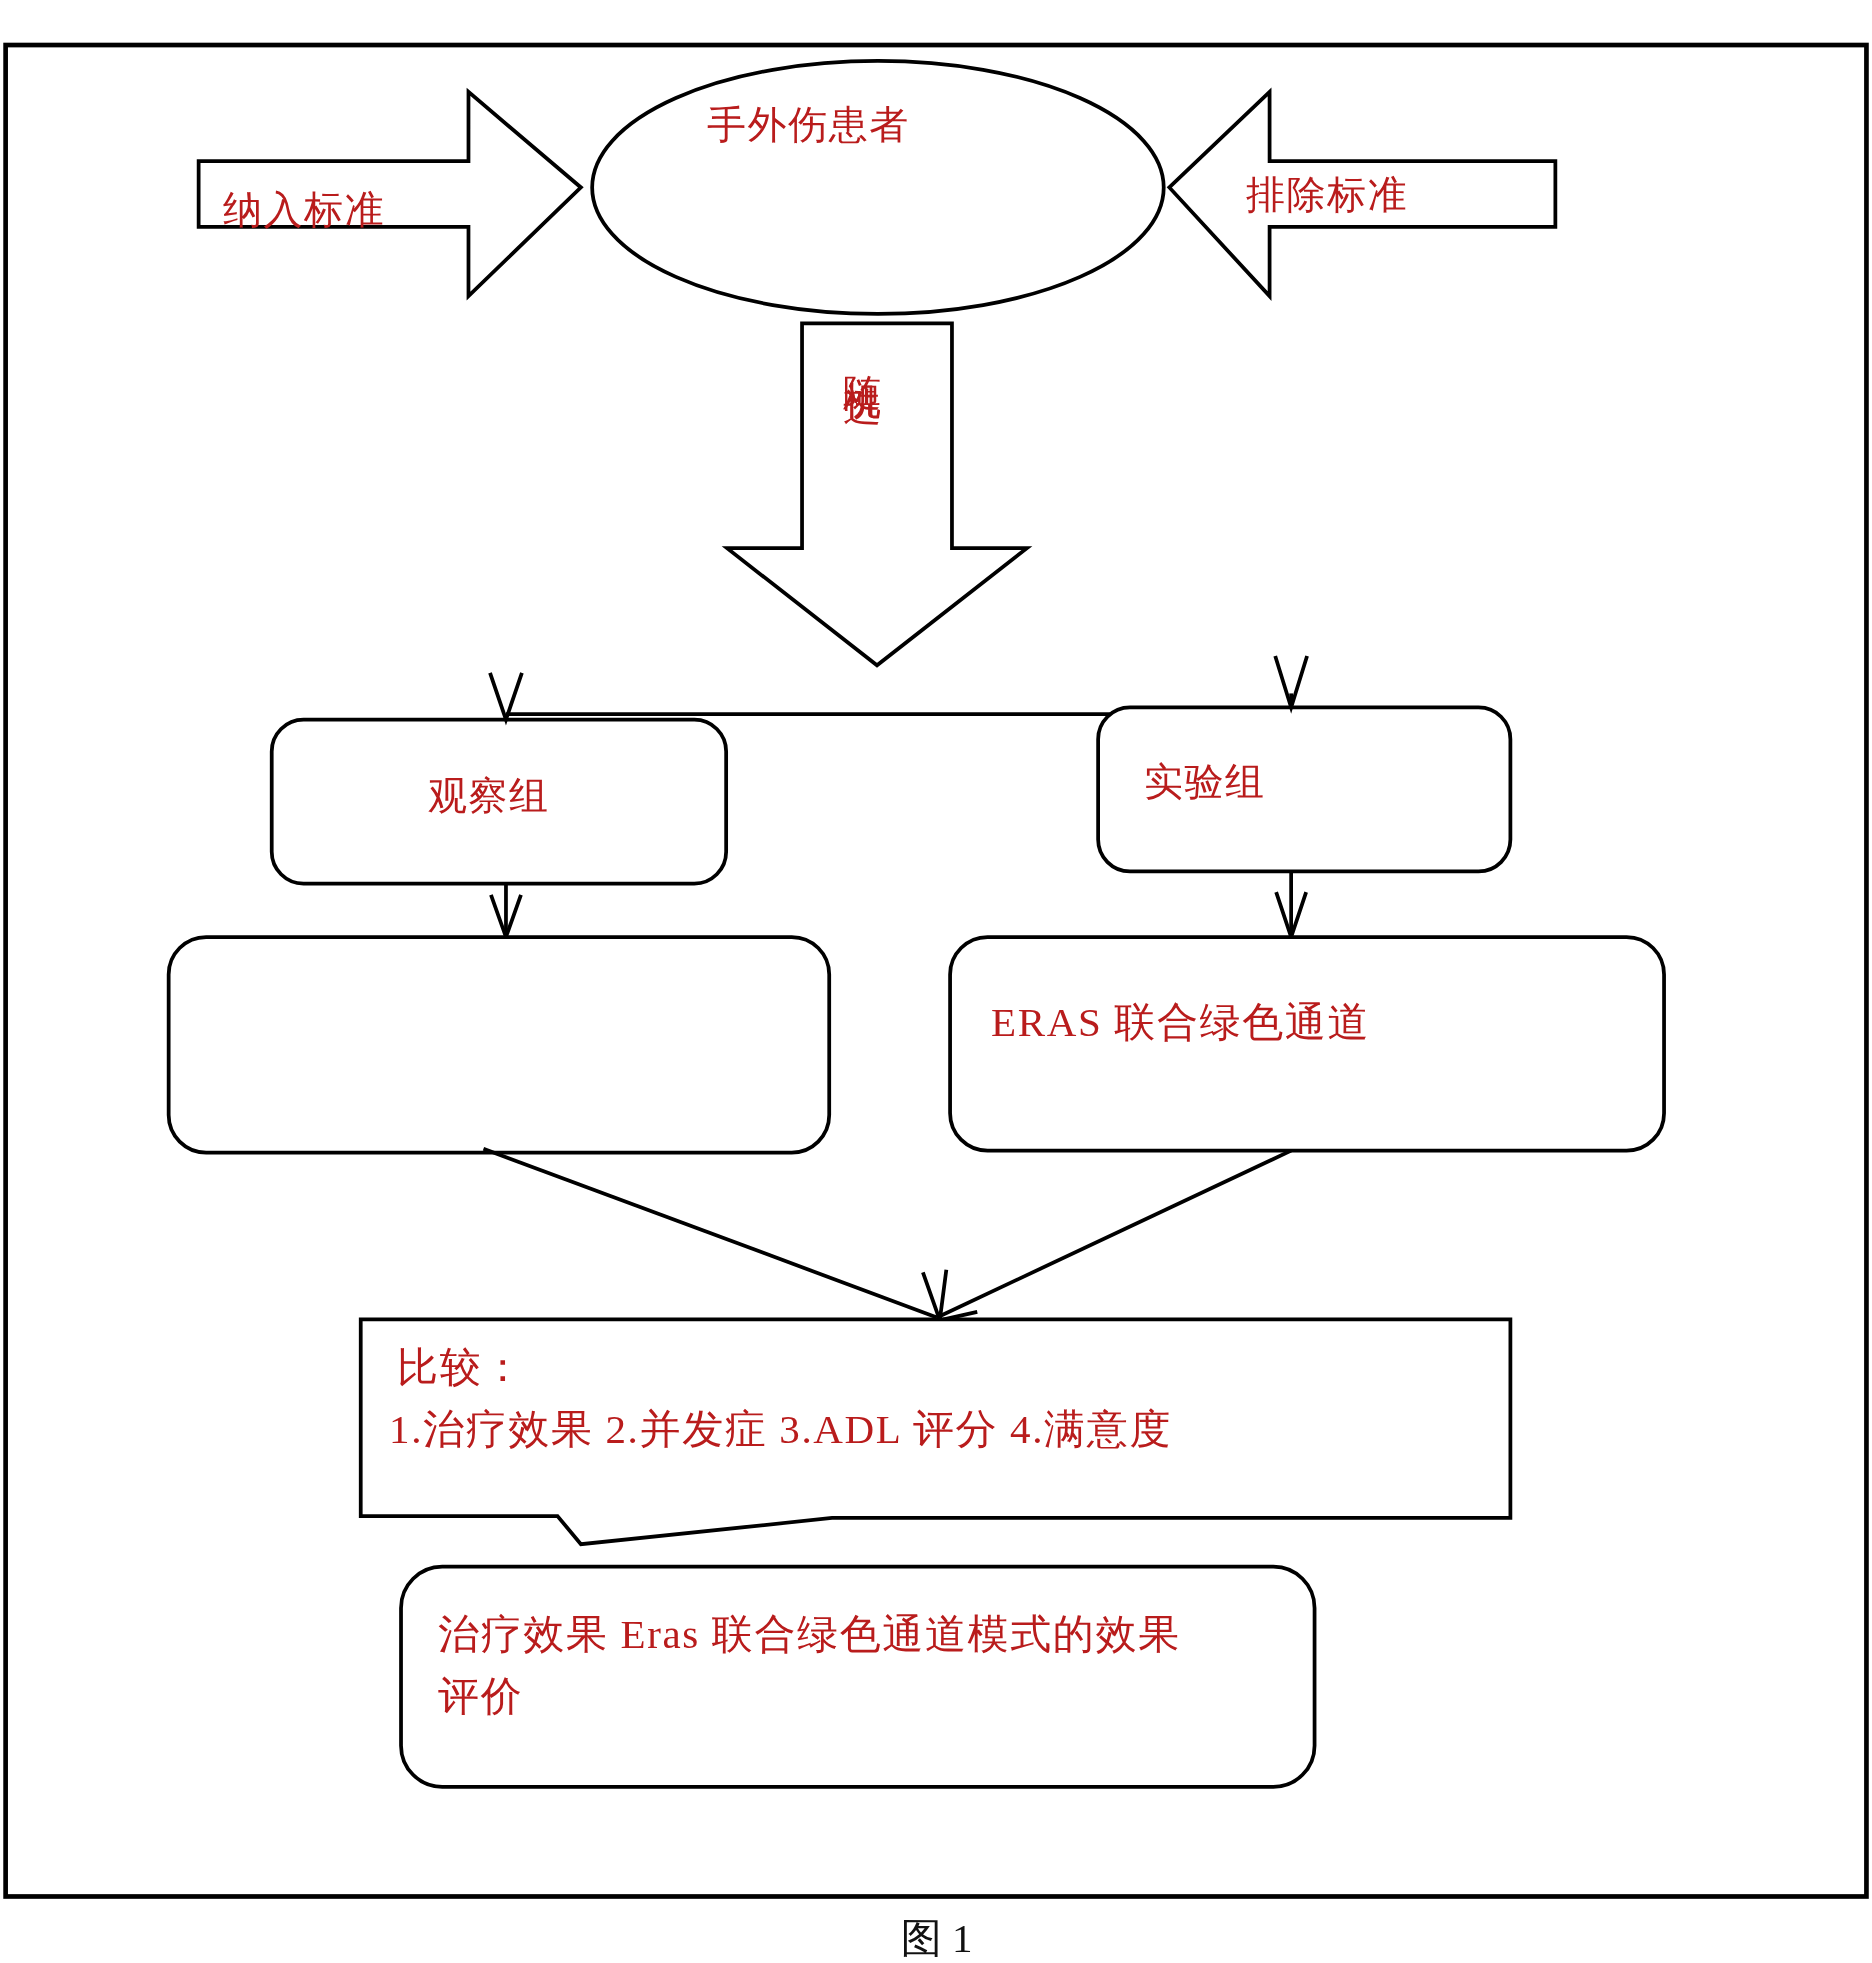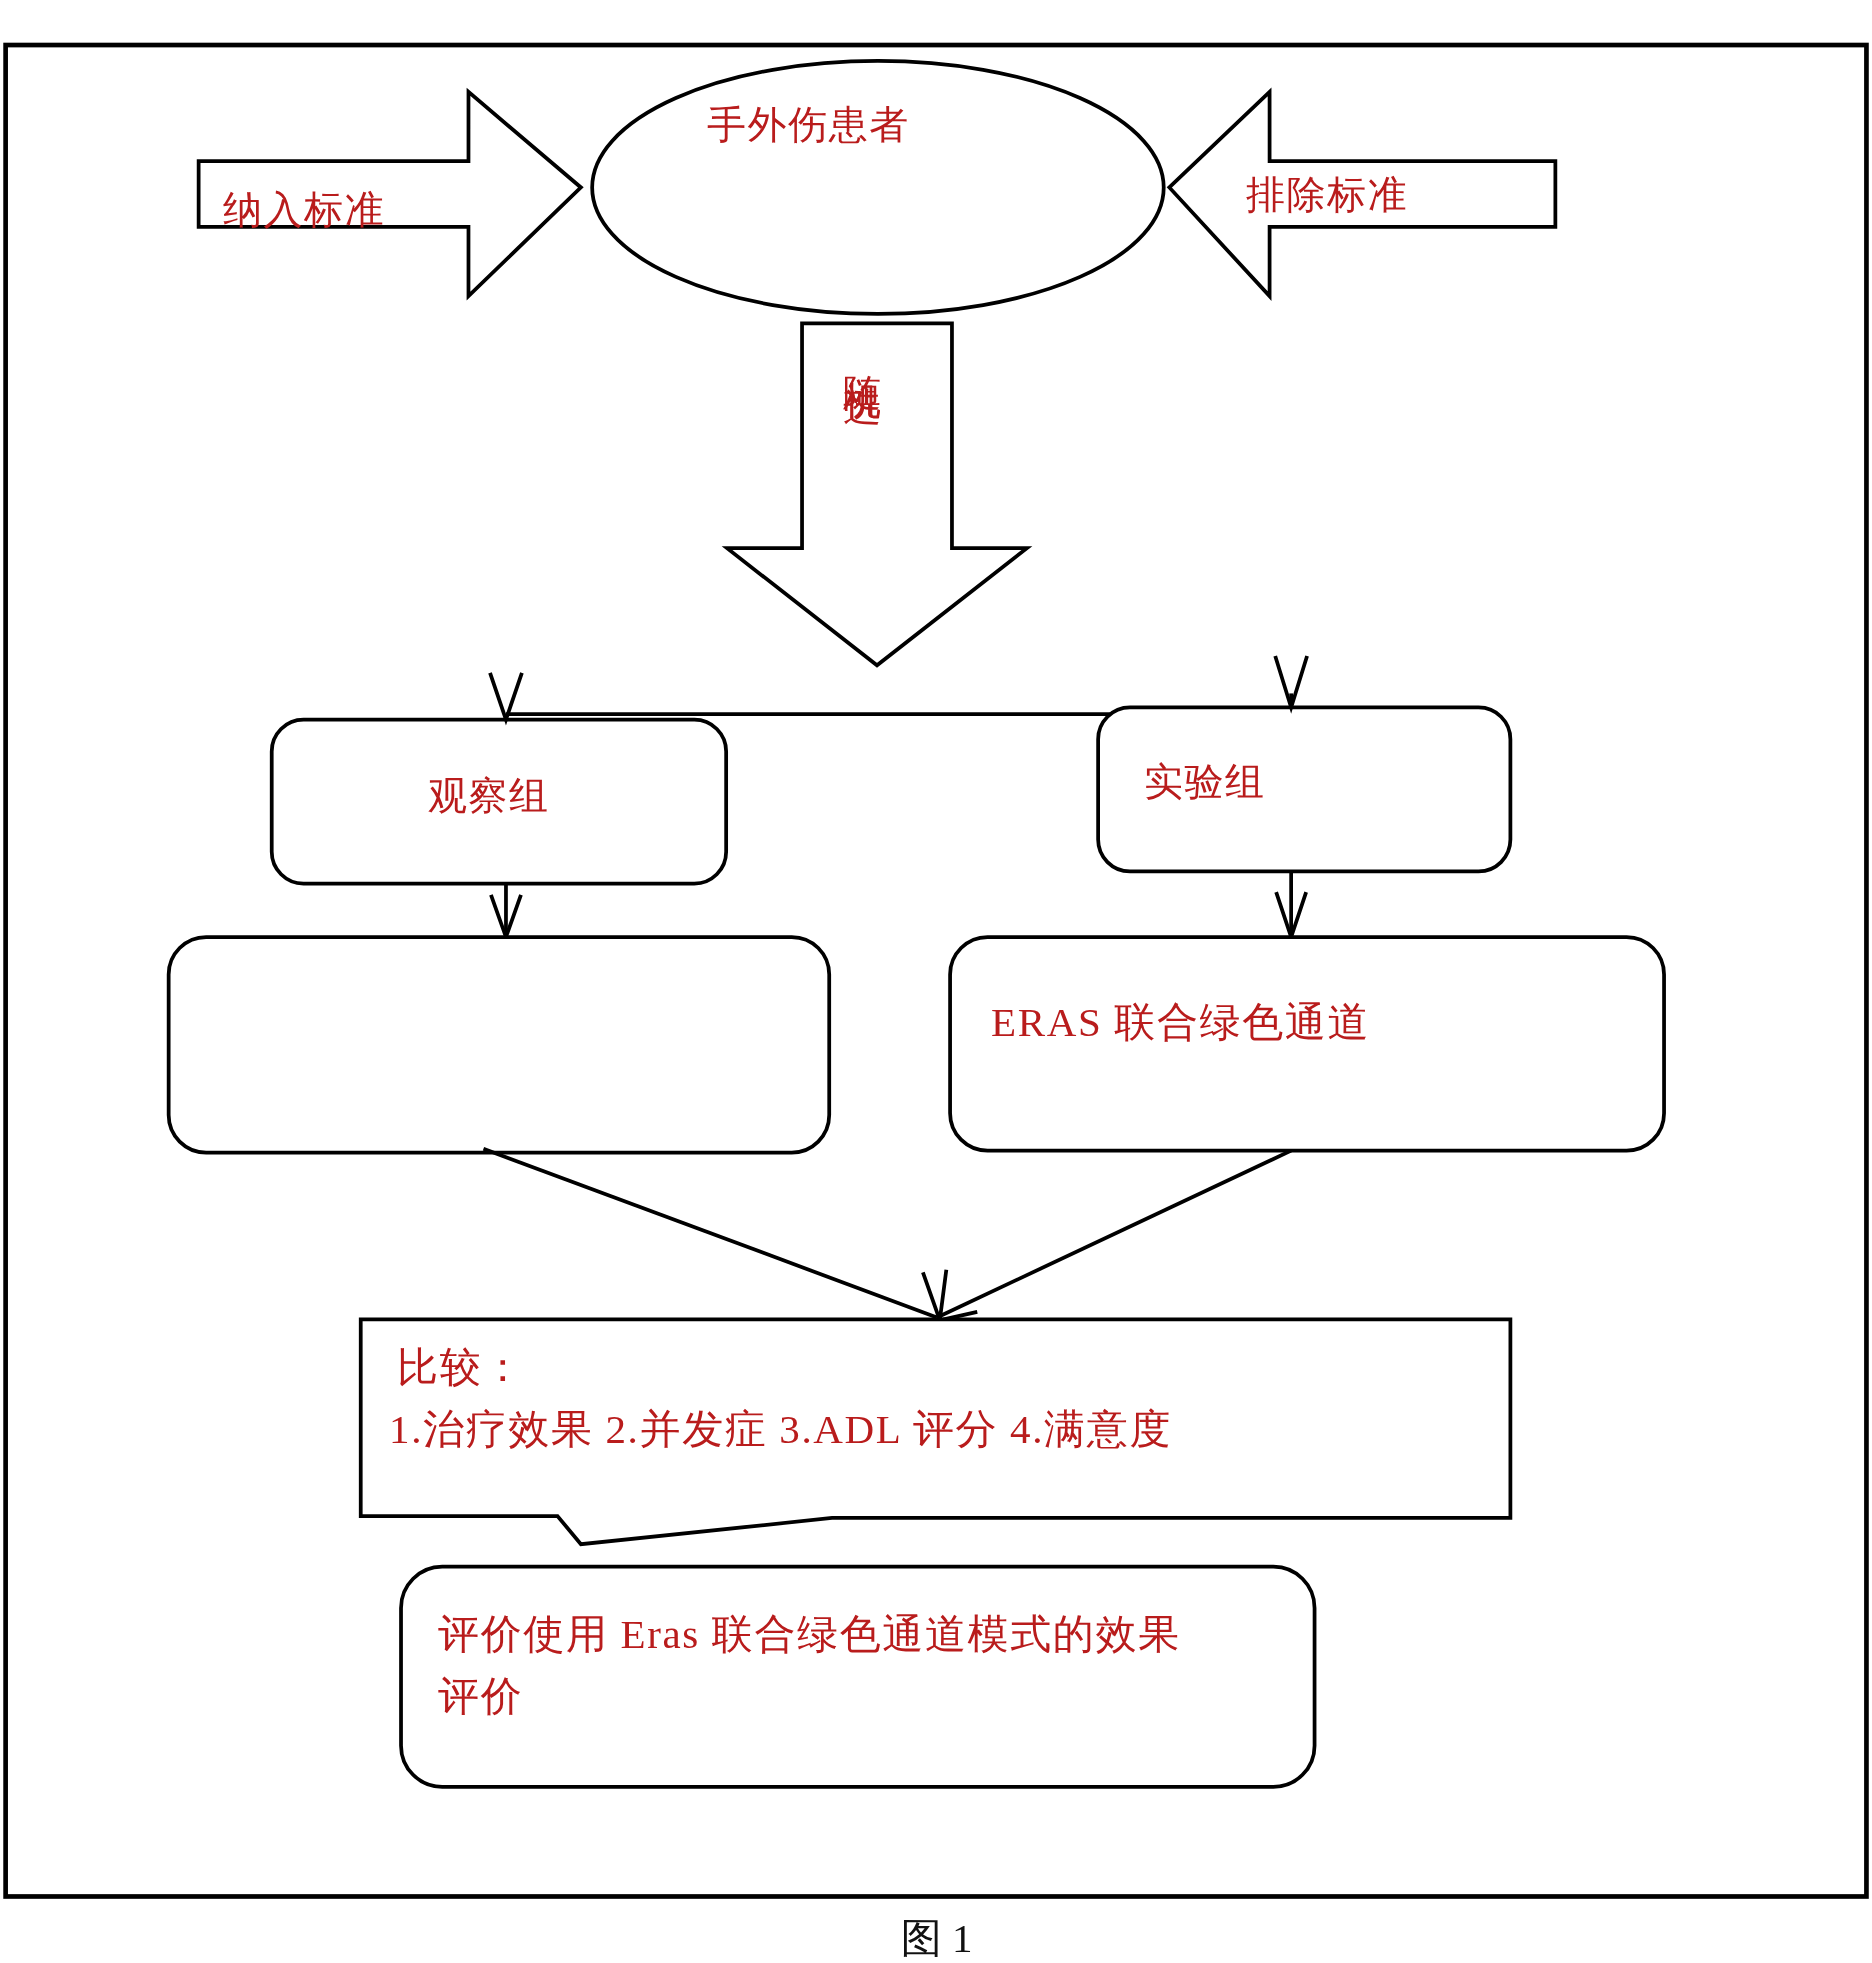--- a/index.html
+++ b/index.html
@@ -151,19 +151,19 @@
 
   <div class="label lbl-node" style="left:1144px; top:754px;">实验组</div>
 
 
   <div class="label lbl-box" style="left:991px; top:993px;">ERAS 联合绿色通道</div>
 
   <div class="label lbl-box" style="left:389px; top:1338px;margin-left:8px;">比较：</div>
 
   <div class="label lbl-box" style="left:389px; top:1400px;">1.治疗效果 2.并发症 3.ADL 评分 4.满意度</div>
 
-  <div class="label lbl-box lbl-multiline" style="left:438px; top:1604px;">评价使用 Eras 联合绿色通道模式的效果
+  <div class="label lbl-box lbl-multiline" style="left:438px; top:1604px;">治疗效果 Eras 联合绿色通道模式的效果
 评价</div>
 
   <div class="caption" style="left:0px; top:1911px; width:1873px;">图 1</div>
 
 </div>
 
 
 </body></html>

